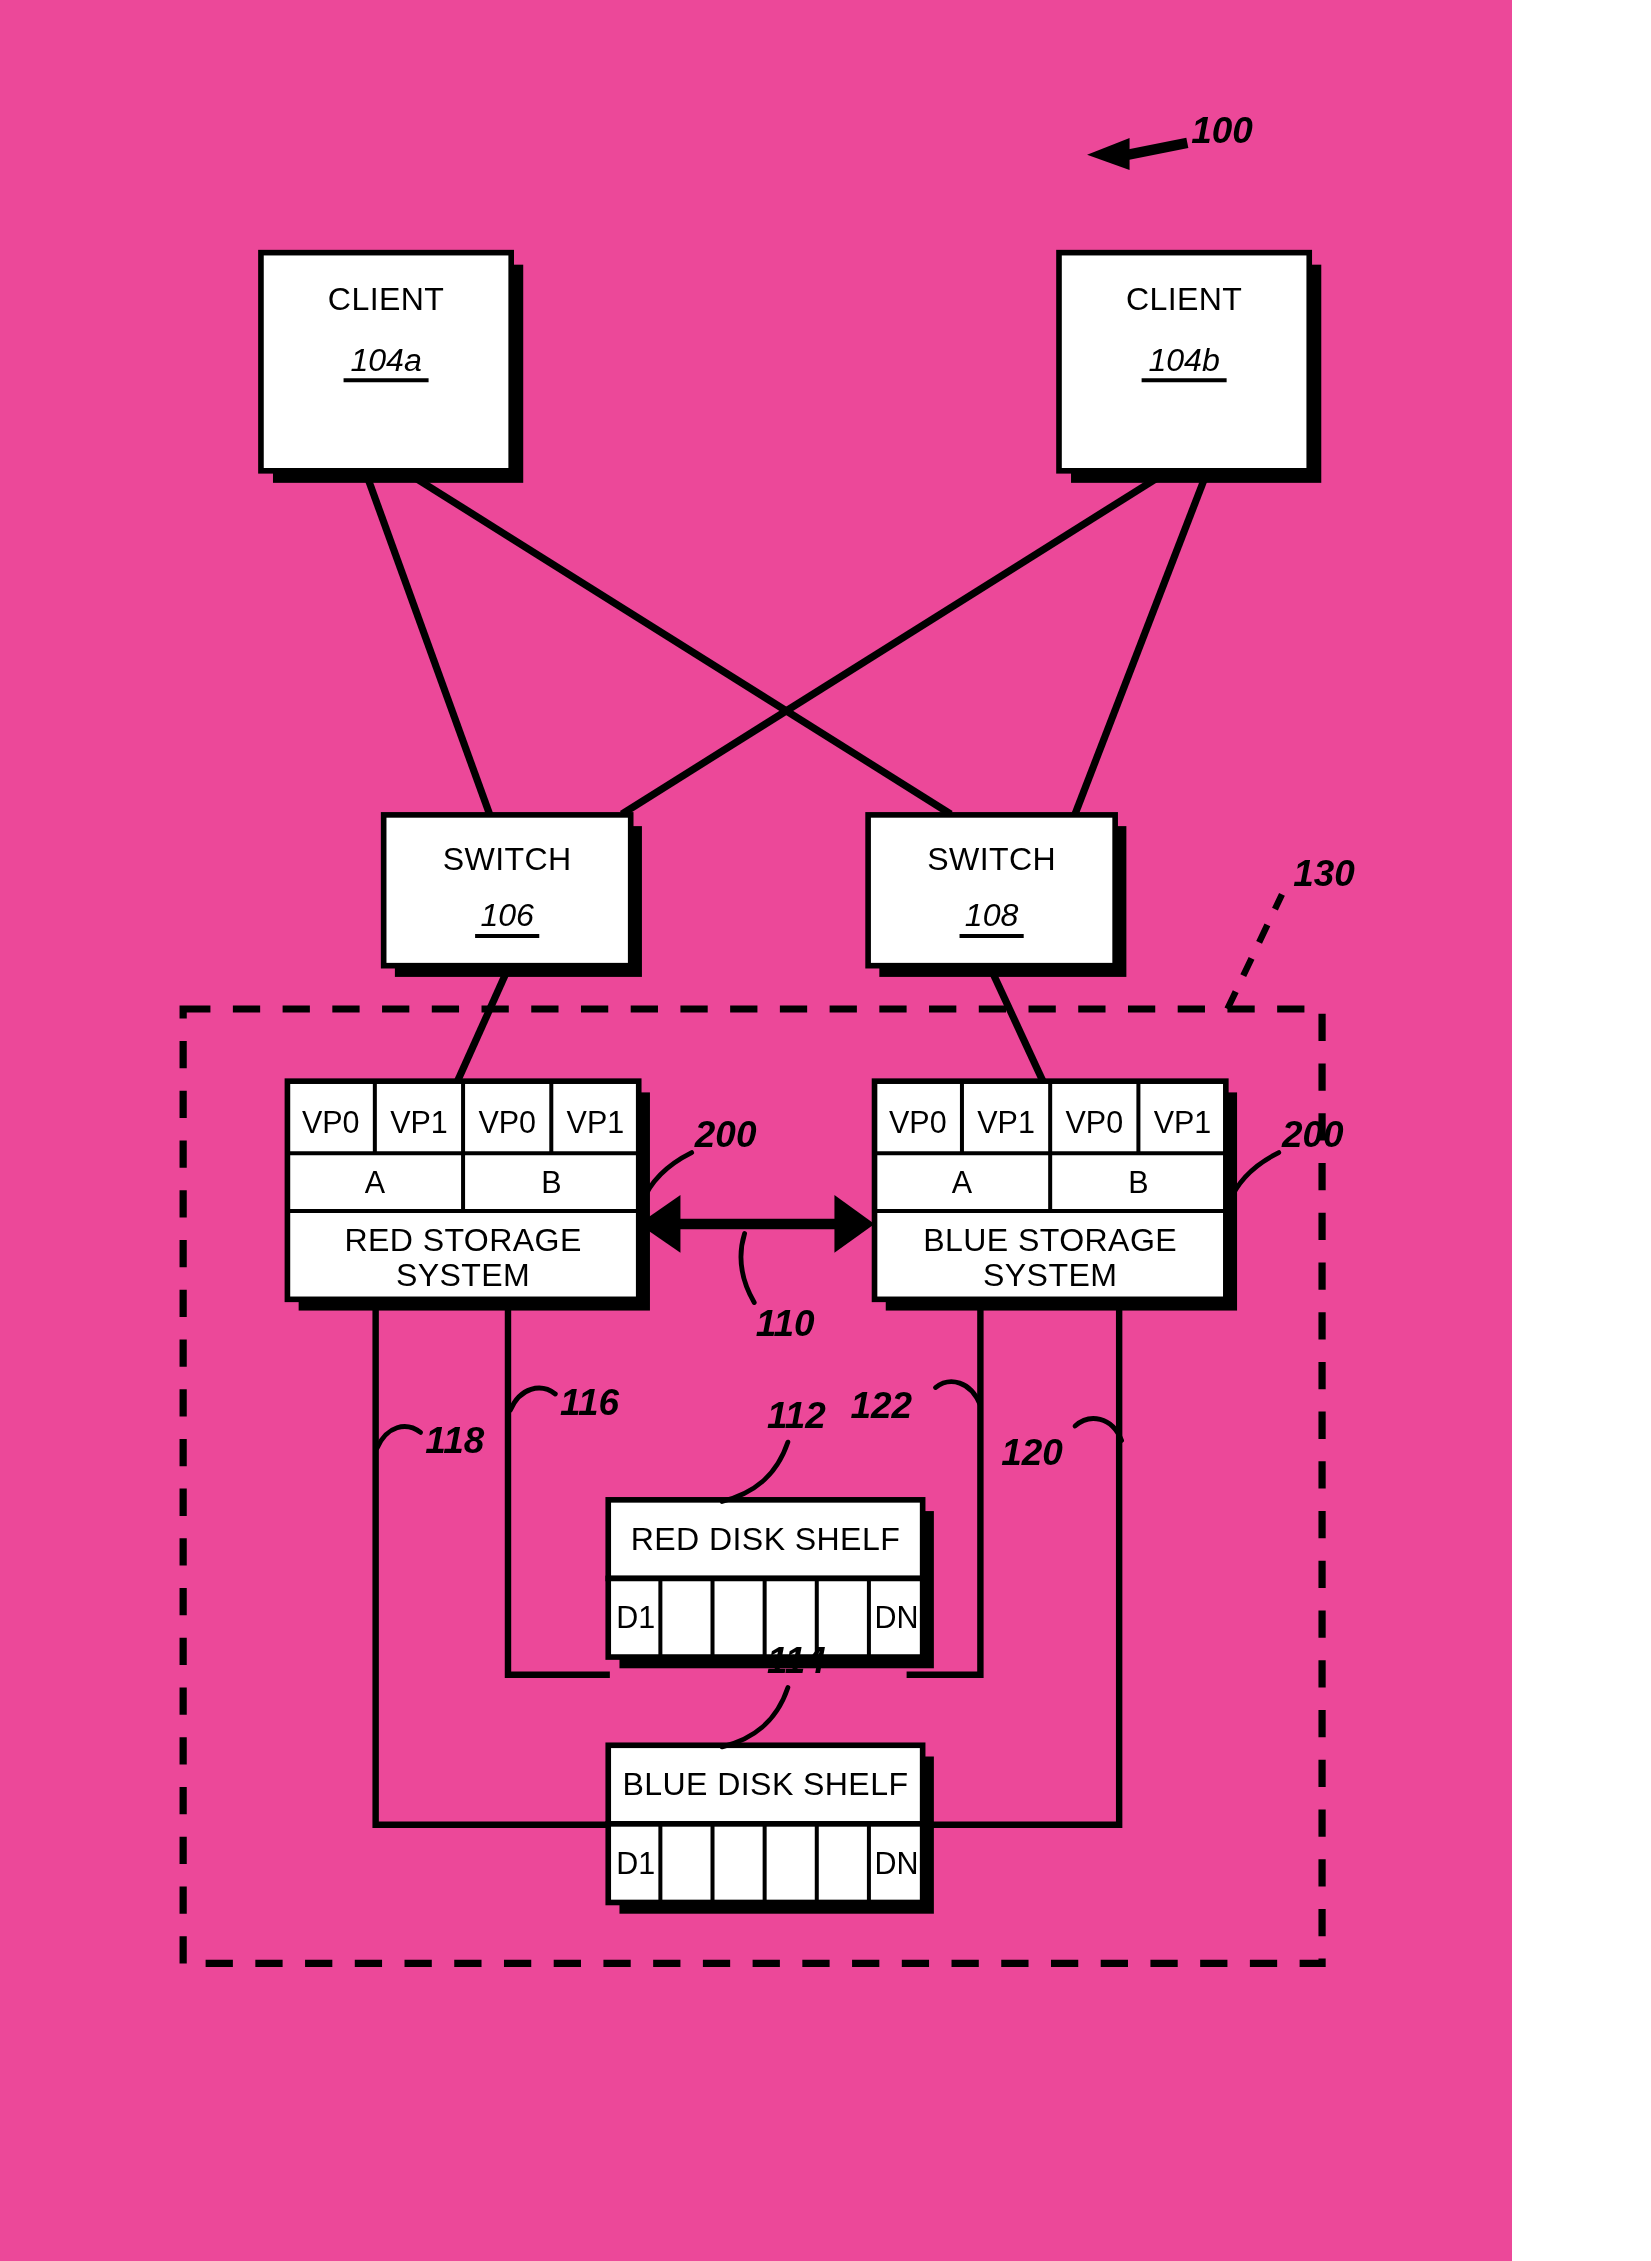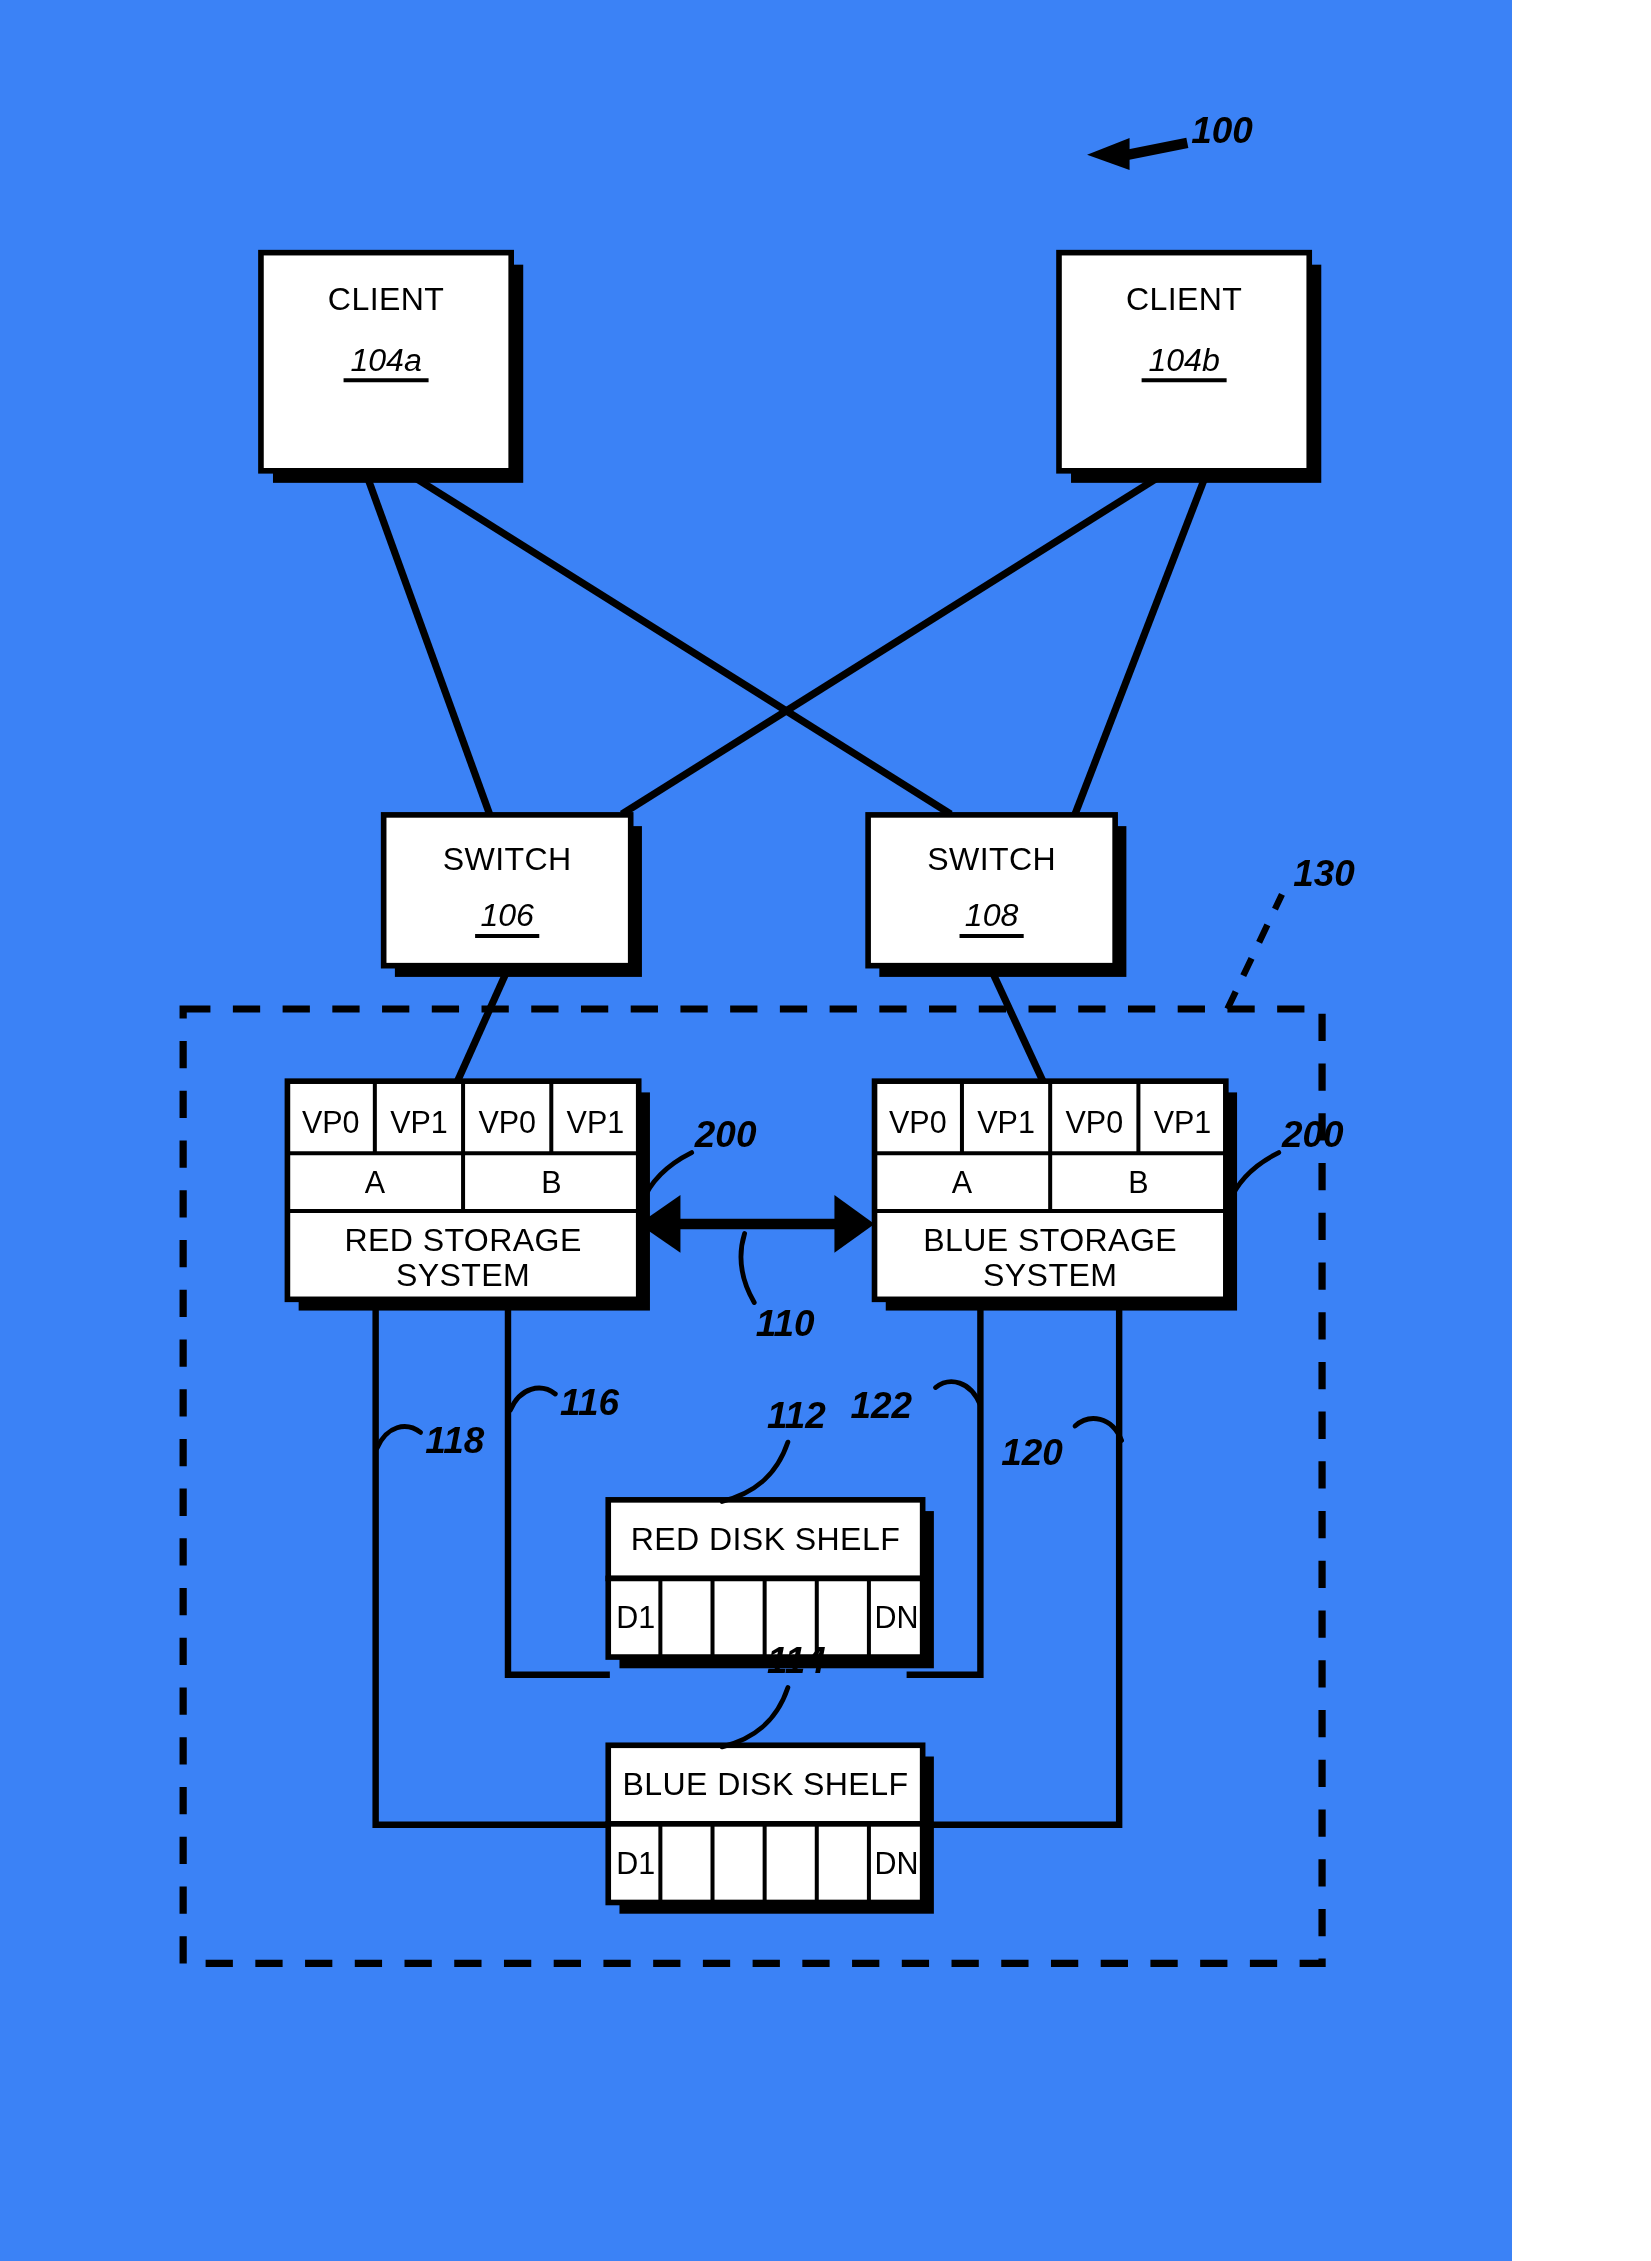--- a/index.html
+++ b/index.html
@@ -10,21 +10,21 @@
   body {
     width: 1652px;
     height: 2261px;
     font-family: "Liberation Sans", sans-serif;
     overflow: hidden;
   }
   #diagram-root {
     position: relative;
     width: 1512px;
     height: 2261px;
-    background: #3b82f6;
+    background: #ec4899;
   }
   svg#fig {
     position: absolute;
     top: 0;
     left: 0;
     width: 1652px;
     height: 2261px;
     display: block;
   }
   .box-fill  { fill: #ffffff; stroke: #000000; stroke-width: 7; }

